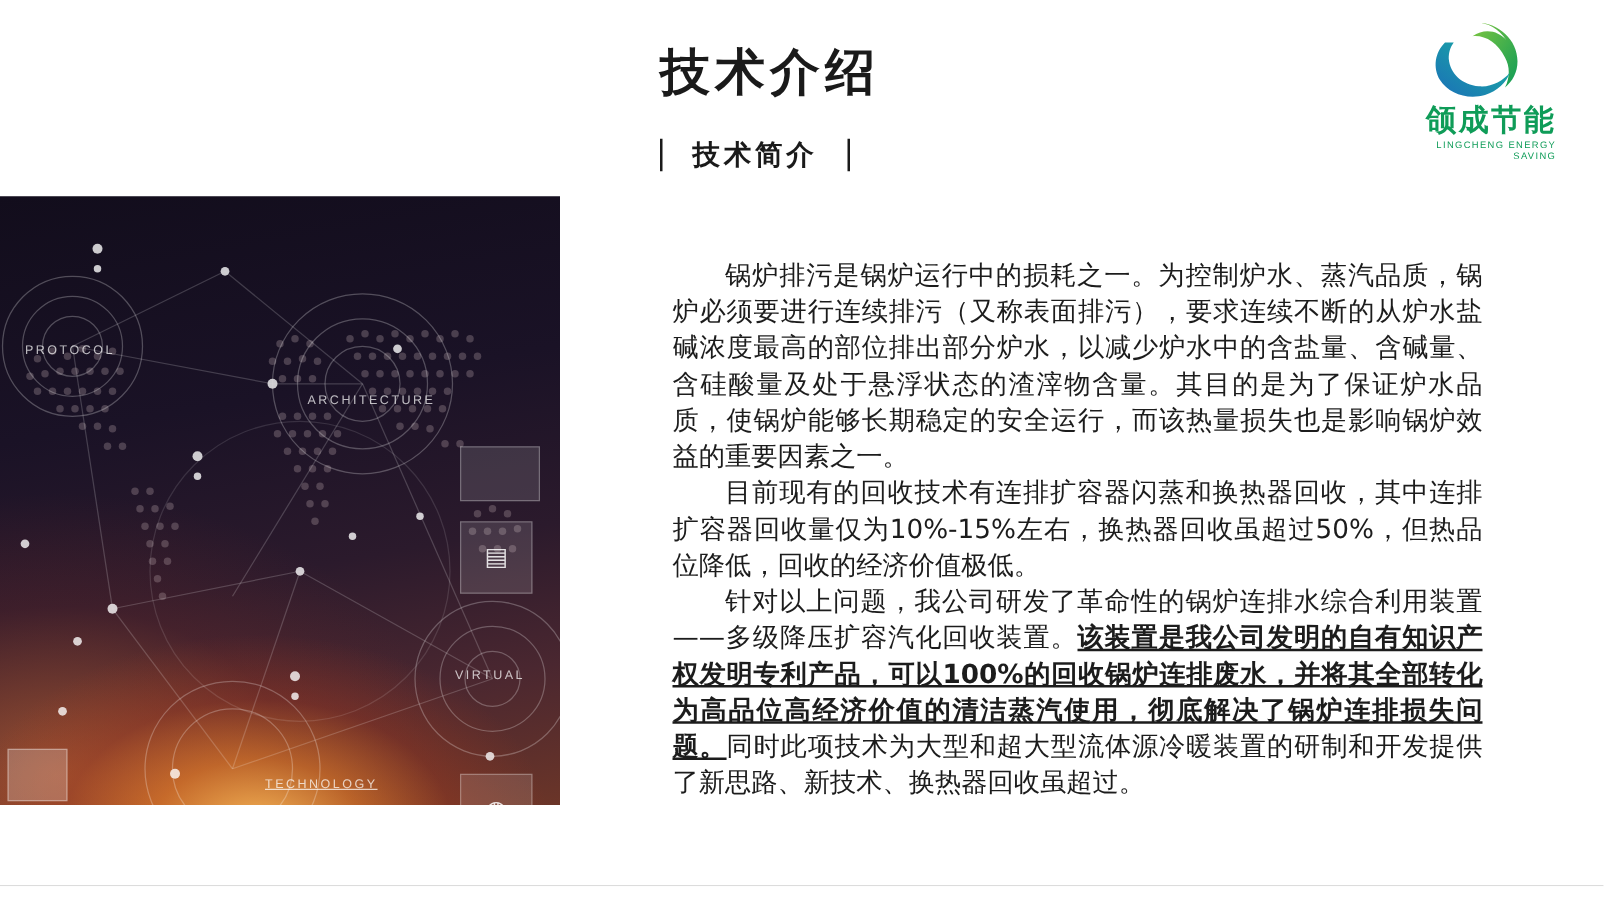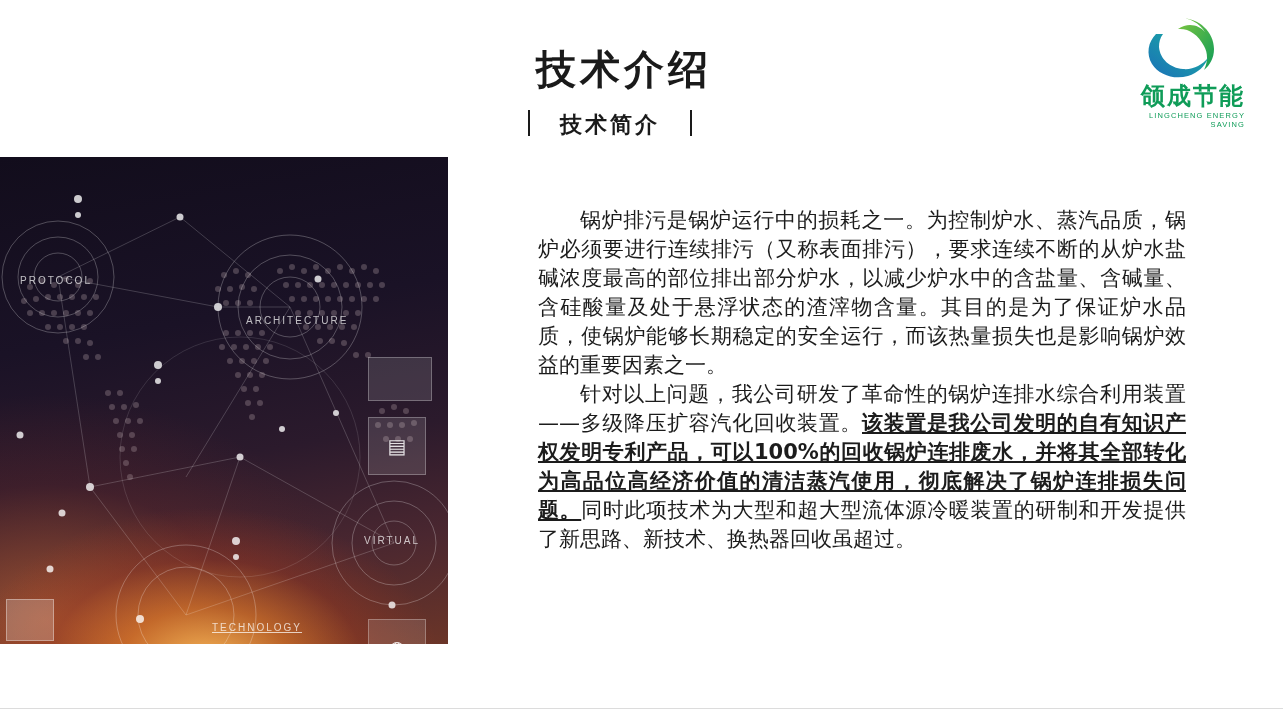--- a/index.html
+++ b/index.html
@@ -77,32 +77,33 @@
   }
 
   
   .title-block {
     position: absolute;
     left: 528px;
     top: 40px;
     width: 620px;
   }
   .main-title {
-    font-family: Liberation Serif, serif;
+    font-family: Liberation Mono, monospace;
     font-size: 40px;
     font-weight: bold;
     color: #1a1a1a;
     letter-spacing: 4px;
     line-height: 1.1;
-    margin: 8px;
+    margin: 0;
   }
   .sub-title-row {
-    margin-top: 18px;
+    margin-top: 26px;
     display: flex;
-    gap: 30px;
+    align-items: center;
+    gap: 24px;
     height: 28px;
   }
   .bar {
     width: 2px;
     height: 26px;
     background: #1a1a1a;
     display: inline-block;
   }
   .sub-title {
     font-family: "DejaVu Sans", "Liberation Sans", sans-serif;
@@ -424,19 +425,22 @@
     </div>
     <div class="logo-cn">颌成节能</div>
     <div class="logo-en">LINGCHENG ENERGY SAVING</div>
   </div>
 
   <div class="body-copy">
     <p>
       <span>锅炉排污是锅炉运行中的损耗之一。为控制炉水、蒸汽品质，锅炉必须要进行连续排污（又称表面排污），要求连续不断的从炉水盐碱浓度最高的部位排出部分炉水，以减少炉水中的含盐量、含碱量、含硅酸量及处于悬浮状态的渣滓物含量。其目的是为了保证炉水品质，使锅炉能够长期稳定的安全运行，而该热量损失也是影响锅炉效益的重要因素之一。</span>
     </p>
     <p>
+      <span>目前现有的回收技术有连排扩容器闪蒸和换热器回收，其中连排扩容器回收量仅为10%-15%左右，换热器回收虽超过50%，但热品位降低，回收的经济价值极低。</span>
+    </p>
+    <p>
       <span>针对以上问题，我公司研发了革命性的锅炉连排水综合利用装置——多级降压扩容汽化回收装置。</span><span class="u">该装置是我公司发明的自有知识产权发明专利产品，可以100%的回收锅炉连排废水，并将其全部转化为高品位高经济价值的清洁蒸汽使用，彻底解决了锅炉连排损失问题。</span><span>同时此项技术为大型和超大型流体源冷暖装置的研制和开发提供了新思路、新技术、换热器回收虽超过。</span>
     </p>
   </div>
 
   <div class="bottom-rule"></div>
   <div class="bottom-band"></div>
 </div>
 
 </body></html>

